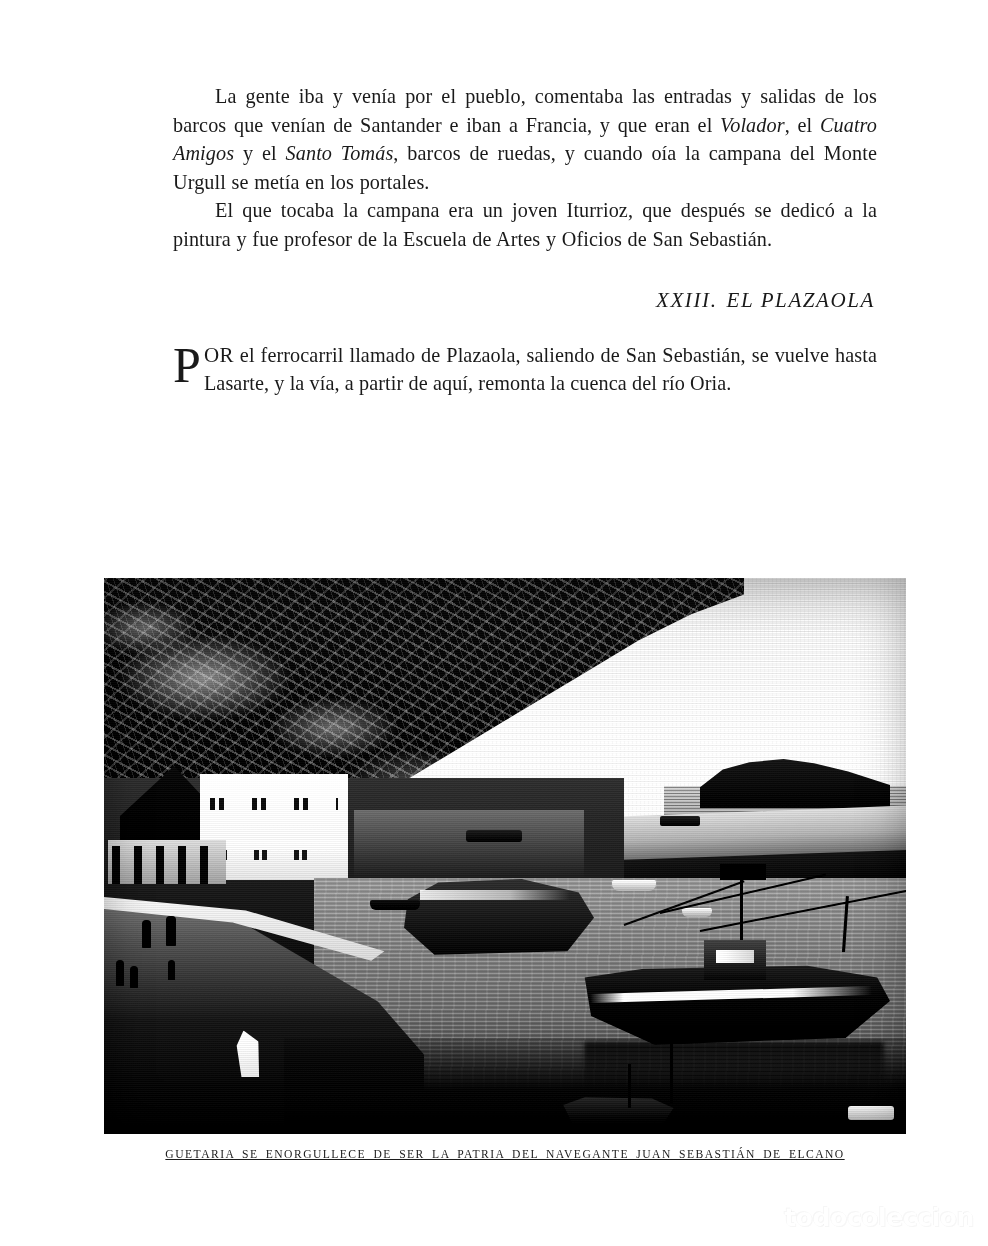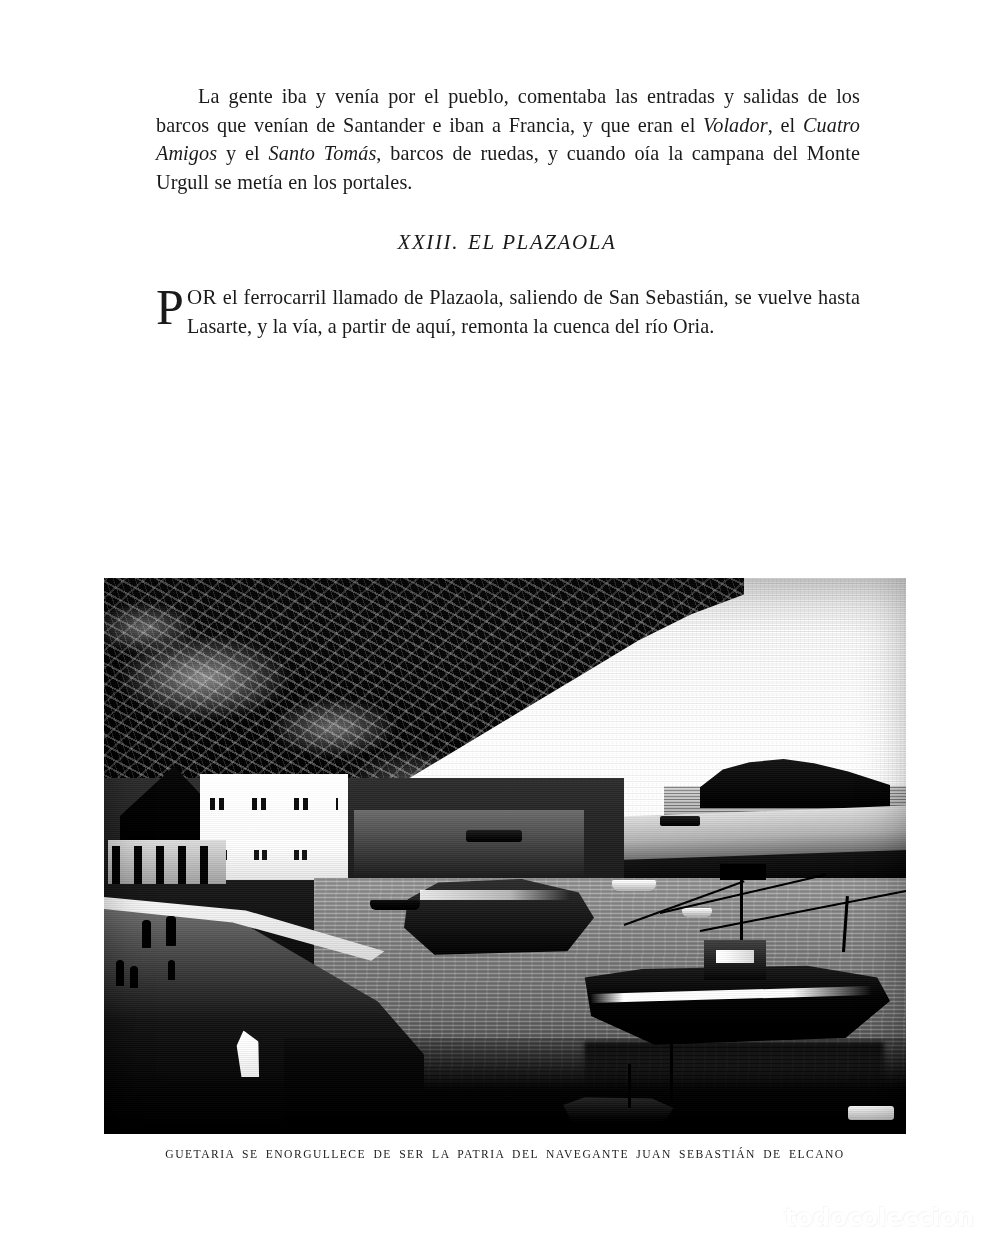--- a/index.html
+++ b/index.html
@@ -18,42 +18,42 @@
 
   
   .page {
     position: absolute;
     left: 0; top: 0;
     width: 988px;
     height: 1246px;
   }
   .textcol {
     position: absolute;
-    left: 156px;
+    left: 173px;
     top: 82px;
     width: 704px;
   }
   p.body {
     margin: 0;
     text-align: justify;
     text-justify: inter-word;
     font-size: 20.2px;
     line-height: 28.6px;
     text-indent: 42px;
     letter-spacing: 0.1px;
     word-spacing: 0.5px;
   }
   p.body.cont { text-indent: 42px; }
   em.title-it { font-style: italic; }
 
   
   .section-heading {
     margin: 0;
     padding-top: 33px;
-    text-align: center;
+    text-align: right;
     font-style: italic;
     font-size: 21px;
     letter-spacing: 1.6px;
     line-height: 26px;
     padding-right: 2px;
   }
   .heading-gap { display: inline-block; width: 9px; }
 
   
   .dropcap-para {
@@ -410,20 +410,21 @@
     position: absolute;
     left: 104px;
     top: 1148px;
     width: 802px;
     text-align: center;
     font-size: 11.6px;
     letter-spacing: 1.45px;
     word-spacing: 3px;
     color: #1c1c1c;
     font-family: "Liberation Serif", "DejaVu Serif", serif;
+    text-decoration: underline;
   }
 
   
   .watermark {
     position: absolute;
     right: 14px;
     bottom: 14px;
     font-family: "DejaVu Sans", sans-serif;
     font-size: 25px;
     font-weight: bold;
@@ -438,20 +439,21 @@
 </style>
 </head>
 <body>
 
 <div class="page">
 
   <div class="textcol">
 
     <p class="body"><span>La gente iba y venía por el pueblo, comentaba las entradas y salidas de los barcos que venían de Santander e iban a Francia, y que eran el </span><em class="title-it">Volador</em><span>, el </span><em class="title-it">Cuatro Amigos</em><span> y el </span><em class="title-it">Santo Tomás</em><span>, barcos de ruedas, y cuando oía la campana del Monte Urgull se metía en los portales.</span></p>
 
+    <p class="body cont">El que tocaba la campana era un joven Iturrioz, que después se dedicó a la pintura y fue profesor de la Escuela de Artes y Oficios de San Sebastián.</p>
 
 
     <p class="section-heading"><span>XXIII.</span><span class="heading-gap"></span><span>EL PLAZAOLA</span></p>
 
     <p class="dropcap-para"><span class="dropcap">P</span><span class="smallcaps">OR</span><span> el ferrocarril llamado de Plazaola, saliendo de San Sebastián, se vuelve hasta Lasarte, y la vía, a partir de aquí, remonta la cuenca del río Oria.</span></p>
 
 
   </div>
 
   <div class="photo-wrap">

